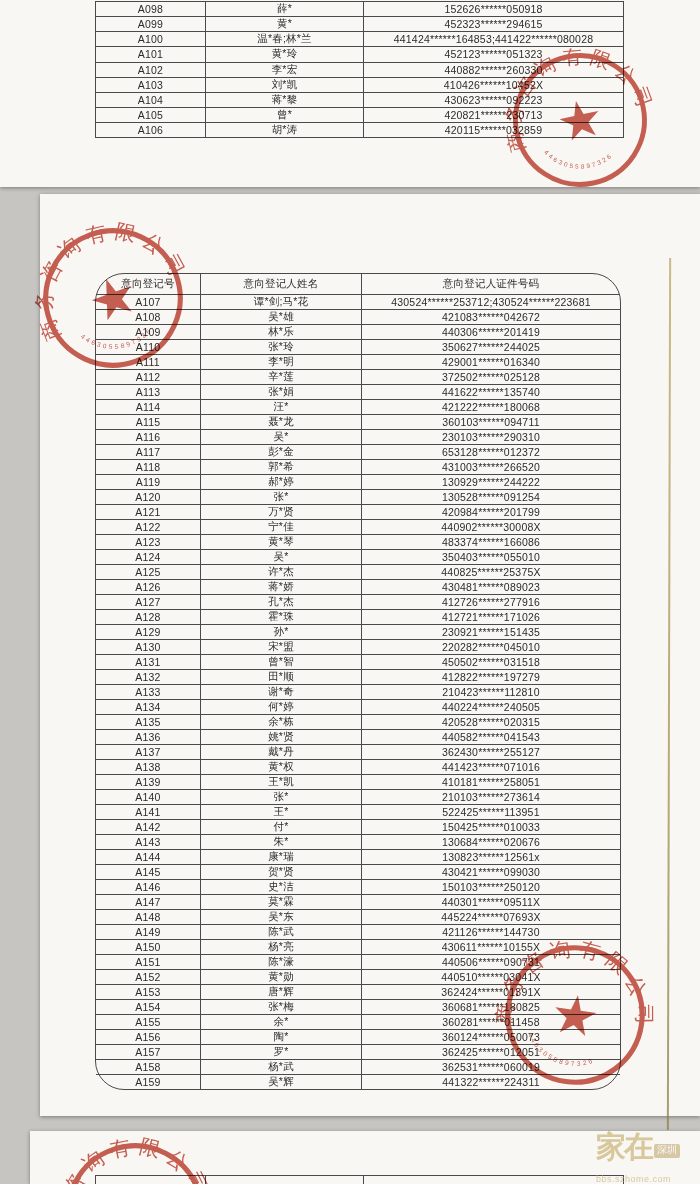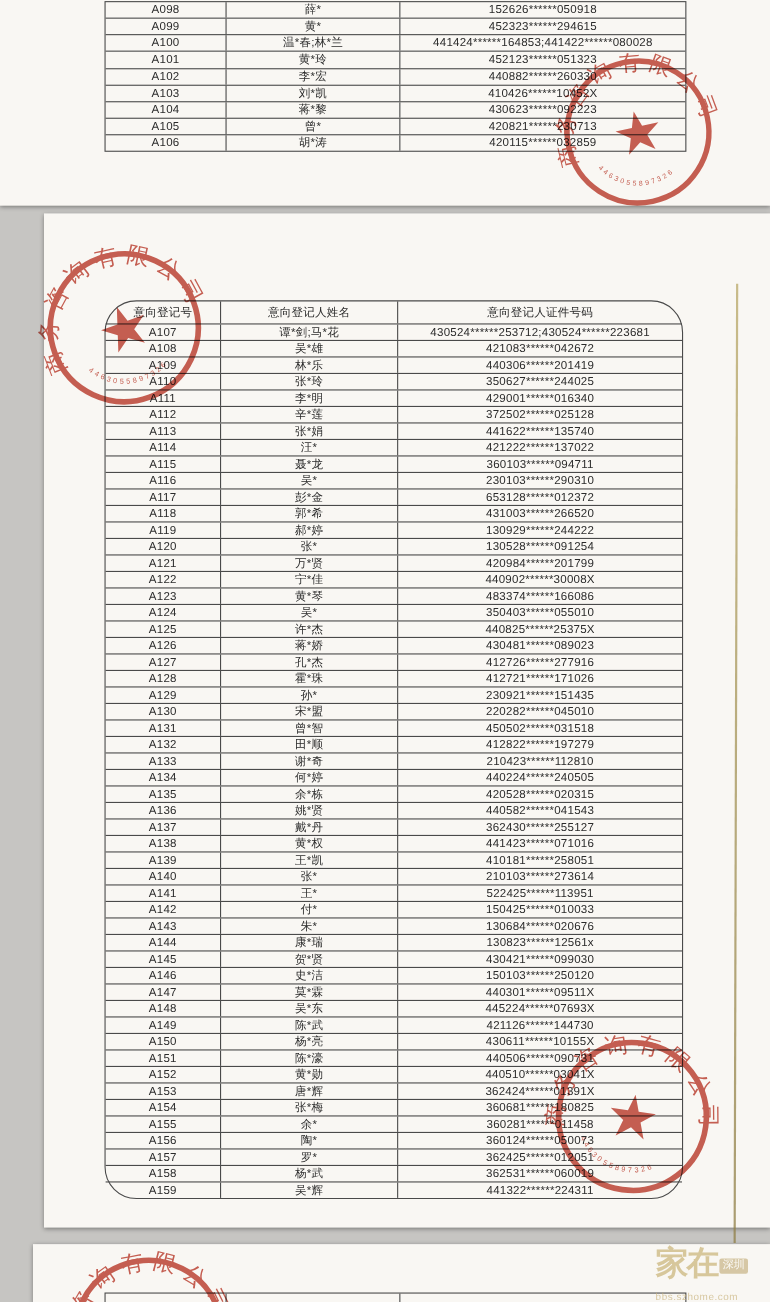--- a/index.html
+++ b/index.html
@@ -52,21 +52,21 @@
   #crease{
     position:absolute;left:668px;top:258px;width:2px;height:872px;z-index:4;
     background:linear-gradient(#b8a766,#8f7e45);opacity:.75;
     transform:rotate(.15deg);
   }
 
   #watermark{
     position:absolute;left:596px;top:1134px;z-index:8;line-height:1;
     color:rgba(201,180,126,.85);
   }
-  #watermark .wm-top{display:flex;align-items:flex-start;}
+  #watermark .wm-top{display:flex;align-items:flex-start;font-family:Liberation Mono, monospace;}
   #watermark .wm-title{
     font-size:30px;font-weight:bold;letter-spacing:-2px;
     color:rgba(206,186,132,.8);
   }
   #watermark .wm-badge{
     margin-left:2px;margin-top:10px;font-size:10px;padding:2px 3px;
     background:rgba(185,160,100,.55);color:rgba(255,255,255,.9);
     border-radius:2px;white-space:nowrap;
   }
   #watermark .wm-url{
@@ -165,21 +165,21 @@
         <div class="tcell c2">372502******025128</div>
       </div>
       <div class="trow">
         <div class="tcell c0">A113</div>
         <div class="tcell c1">张*娟</div>
         <div class="tcell c2">441622******135740</div>
       </div>
       <div class="trow">
         <div class="tcell c0">A114</div>
         <div class="tcell c1">汪*</div>
-        <div class="tcell c2">421222******137022</div>
+        <div class="tcell c2">421222******180068</div>
       </div>
       <div class="trow">
         <div class="tcell c0">A115</div>
         <div class="tcell c1">聂*龙</div>
         <div class="tcell c2">360103******094711</div>
       </div>
       <div class="trow">
         <div class="tcell c0">A116</div>
         <div class="tcell c1">吴*</div>
         <div class="tcell c2">230103******290310</div>

